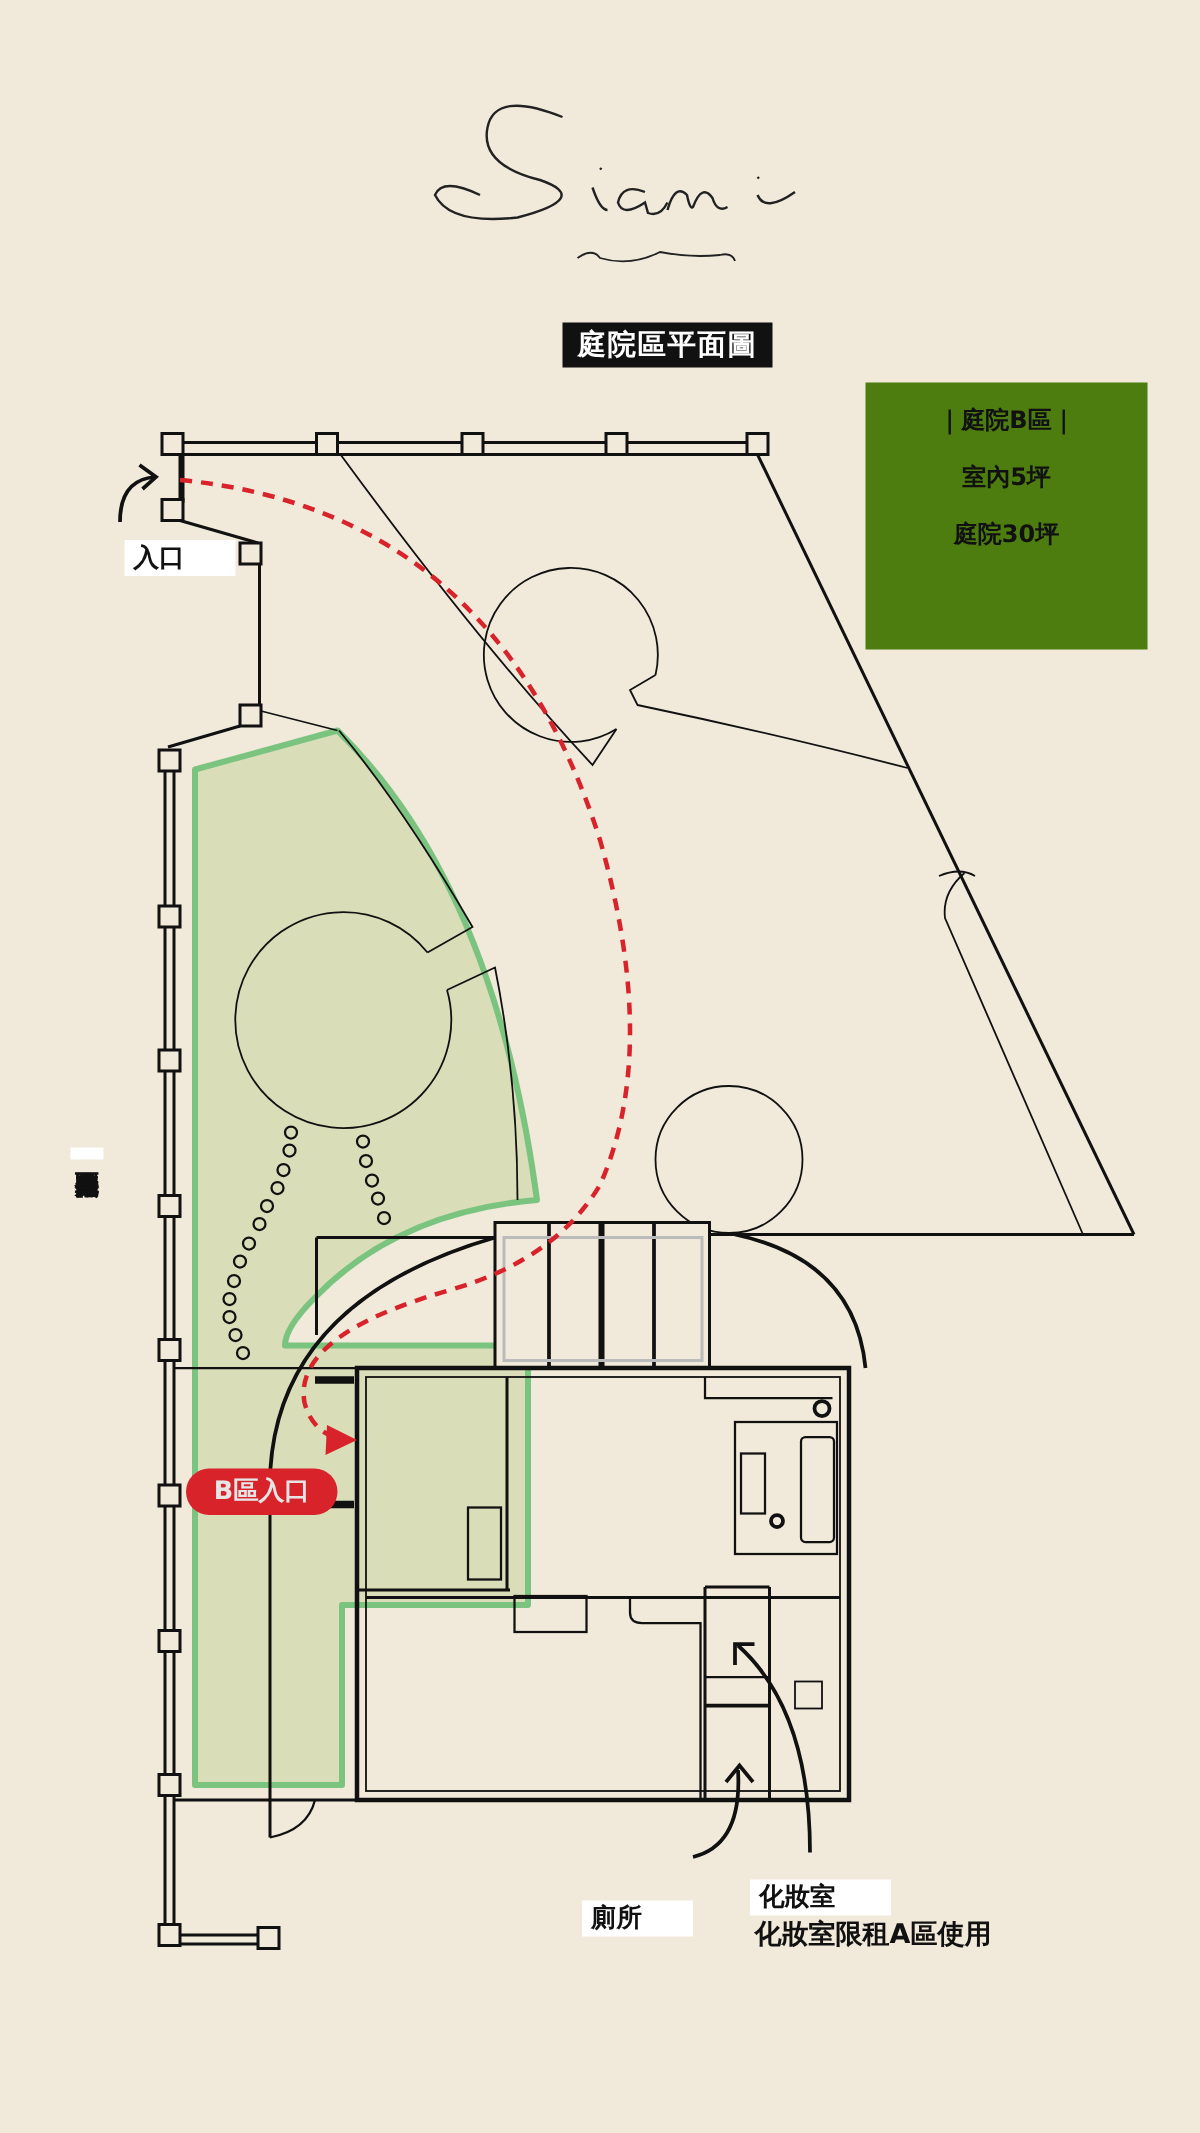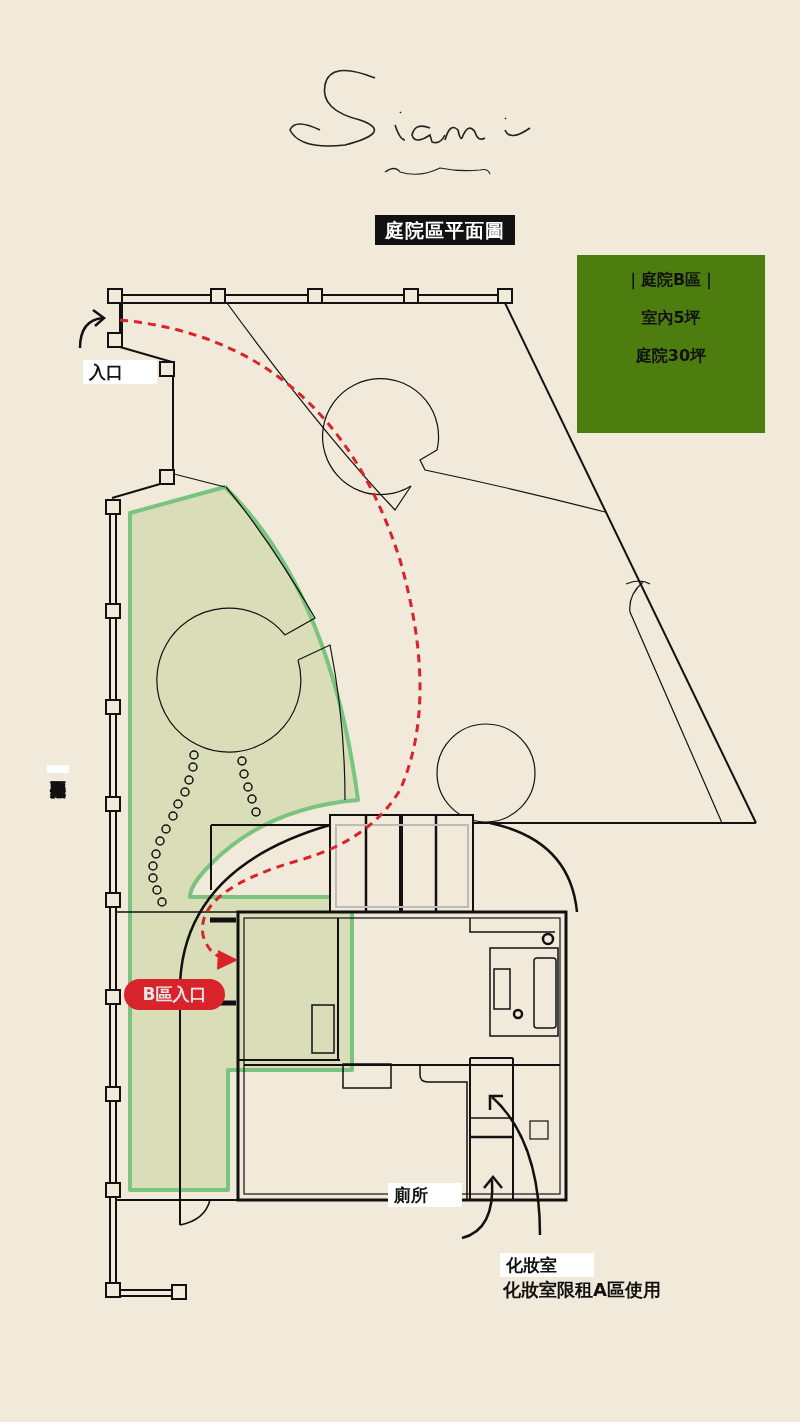--- a/index.html
+++ b/index.html
@@ -5,21 +5,21 @@
   html, body { margin:0; padding:0; }
   body { width:800px; height:1422px; background:#F1E9DA; position:relative; overflow:hidden;
          font-family:"DejaVu Sans","Liberation Sans",sans-serif; color:#111; }
   #plan { position:absolute; left:0; top:0; width:800px; height:1422px; }
   .title-badge { position:absolute; left:345px; top:215px; background:#111; color:#fff;
                  font-size:19px; font-weight:bold; padding:4px 10px; letter-spacing:1px; line-height:22px;margin-left:30px; }
   .info-box { position:absolute; left:577px; top:255px; width:188px; height:178px; background:#4d7c0f;
               text-align:center; font-size:16px; font-weight:bold; line-height:38px; padding-top:6px; box-sizing:border-box; }
   .label-white { position:absolute; background:#fff; font-size:17px; font-weight:bold; line-height:22px; padding:1px 6px; }
   .entry-label { left:43px; top:360px; width:62px;margin-left:40px; }
-  .wc-label { left:388px; top:1183px; width:62px; }
+  .wc-label { left:388px; top:1267px; width:62px; }
   .makeup-label { left:500px; top:1253px; width:82px; }
   .vertical-note { position:absolute; left:47px; top:765px; width:22px; background:#fff;
                    writing-mode:vertical-rl; font-size:16px; font-weight:bold; line-height:22px; padding:4px 0; text-align:center; }
   .b-badge { position:absolute; left:124px; top:979px; width:101px; height:31px; background:#D9232B;
              color:#e5e5e5; border-radius:16px; font-size:17px; font-weight:bold; text-align:center; line-height:31px; }
   .notes { position:absolute; left:503px; top:1278px; font-size:18px; font-weight:bold; line-height:24px; }
   .notes div { white-space:nowrap;text-align:right; }
 </style>
 </head>
 <body>

